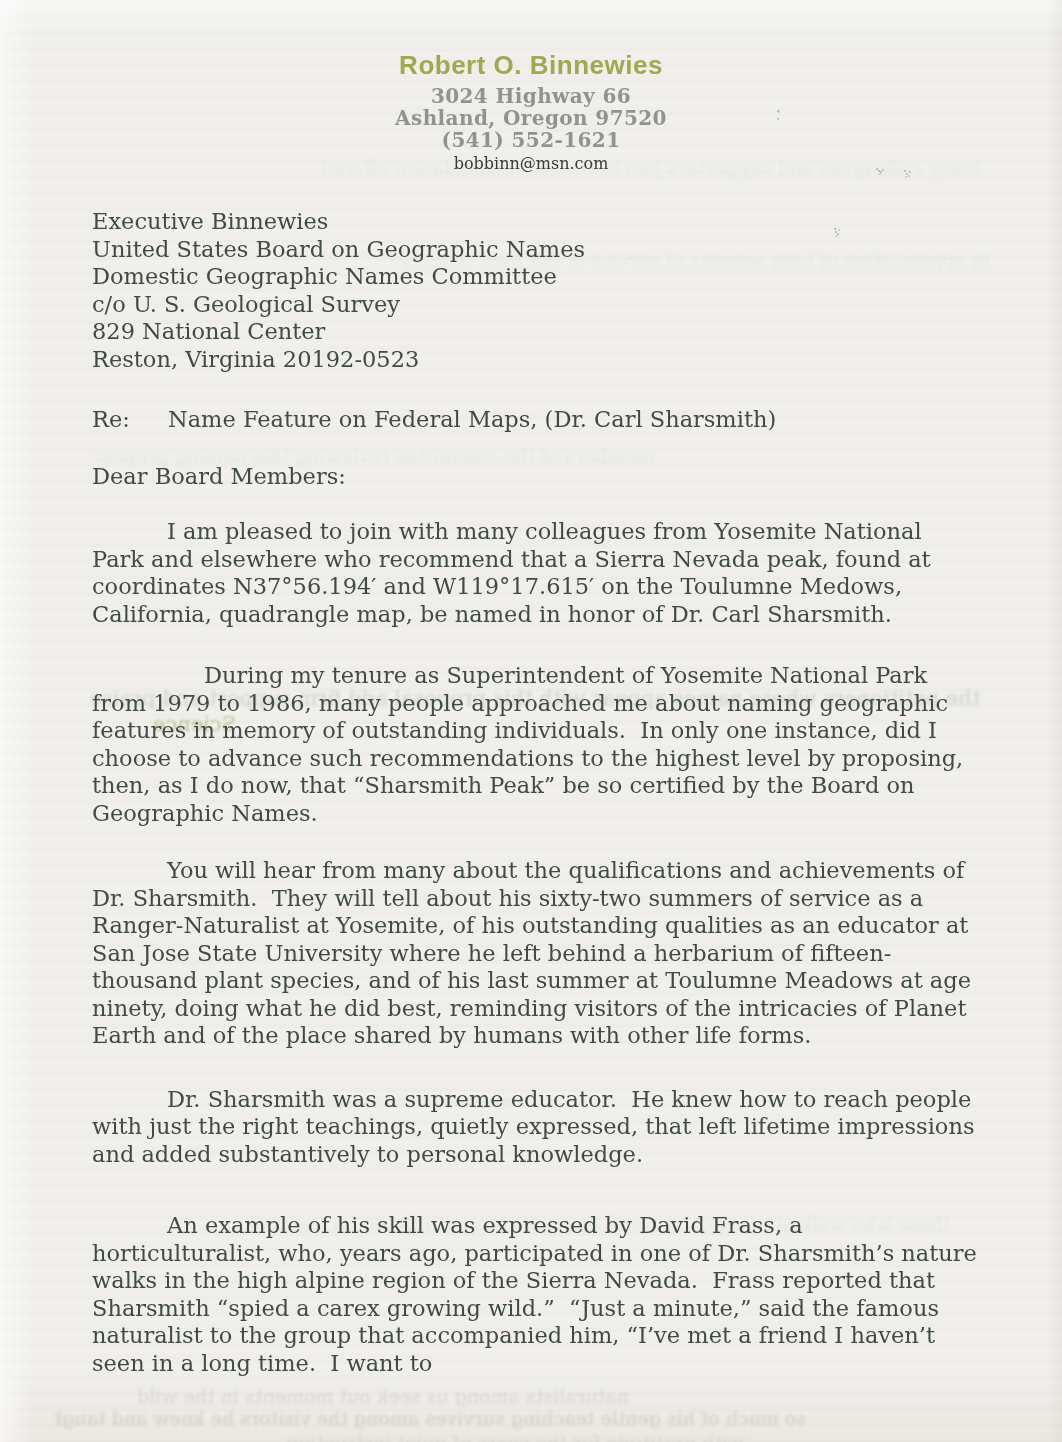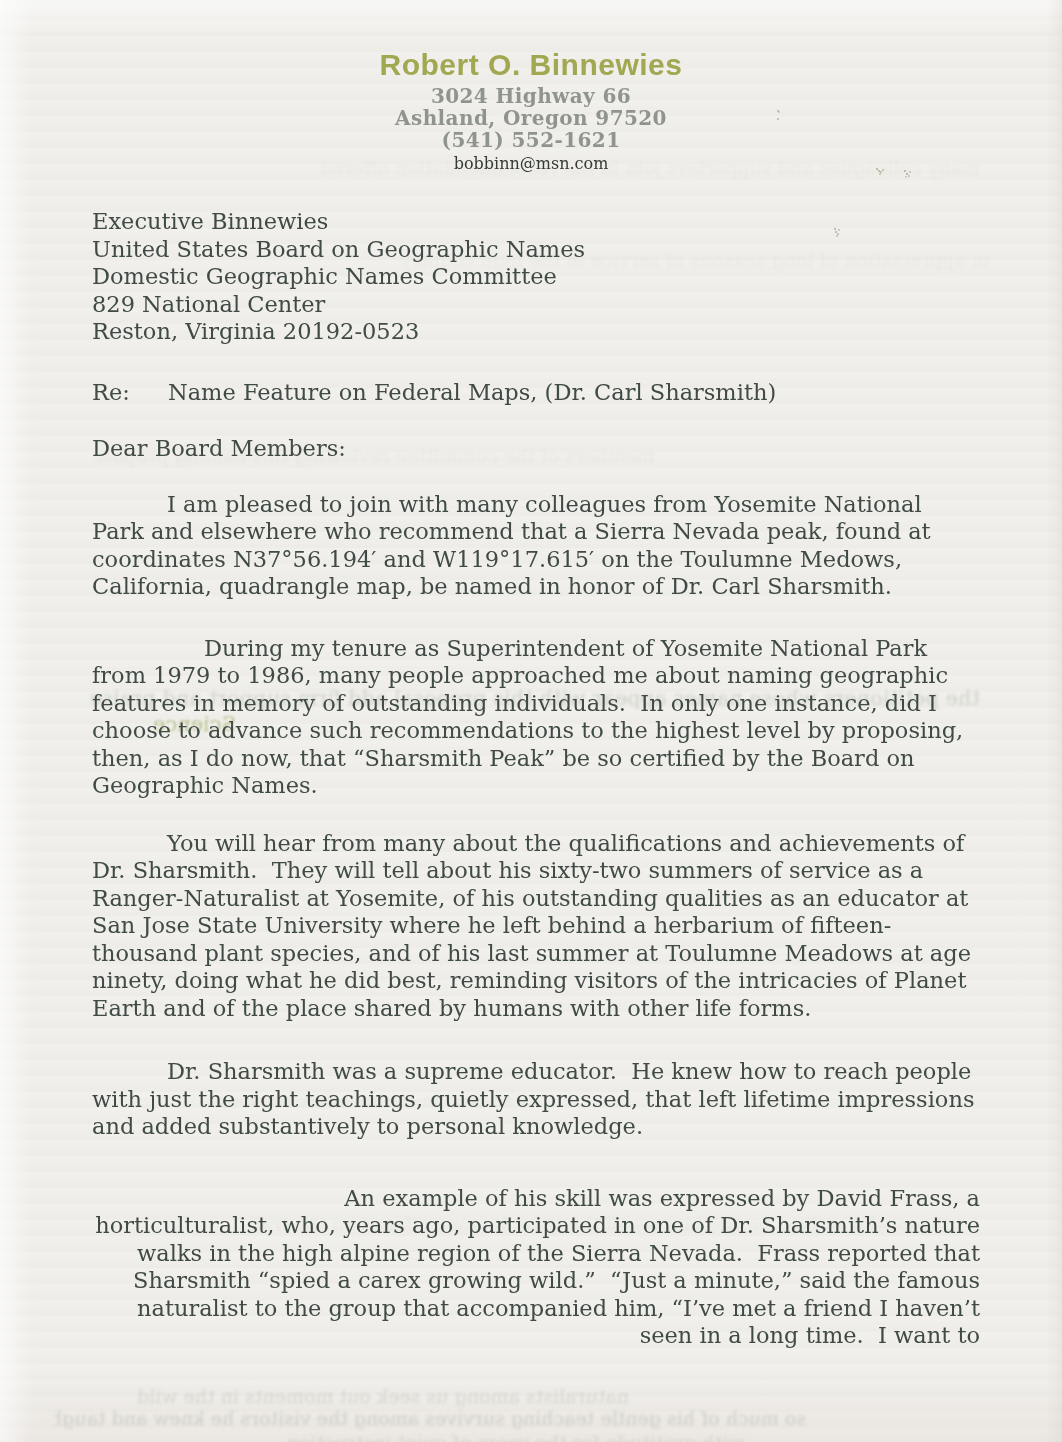--- a/index.html
+++ b/index.html
@@ -49,21 +49,21 @@
   .sp-check2{left:904px;top:170px;background:rgba(128,132,88,.6);
     box-shadow:2px 3px 0 rgba(128,132,88,.55),4px 5px 0 rgba(128,132,88,.5),5px 1px 0 rgba(128,132,88,.4),1px 6px 0 rgba(128,132,88,.35);}
   .sp-k{left:834px;top:228px;background:rgba(110,116,104,.55);
     box-shadow:1px 3px 0 rgba(110,116,104,.5),3px 5px 0 rgba(110,116,104,.45),4px 1px 0 rgba(110,116,104,.4),2px 7px 0 rgba(110,116,104,.35);}
 
   
   .ink-layer{position:absolute;inset:0;z-index:2;color:#404b46;}
   .letterhead{text-align:center;padding-top:50px;}
   .lh-name{
     font-family:"Liberation Sans","DejaVu Sans",sans-serif;
-    font-weight:bold;font-size:30px;line-height:30px;letter-spacing:.5px;
+    font-weight:bold;font-size:26px;line-height:30px;letter-spacing:.5px;
     color:#a1a851;margin-bottom:5px;
   }
   .lh-line{
     font-weight:bold;font-size:20px;line-height:22px;letter-spacing:.4px;
     color:#8f948c;
   }
   .lh-email{font-size:16px;line-height:24px;color:#343b35;margin-top:1px;}
 
   .content{padding:0 82px 0 92px;font-size:22.5px;line-height:27.5px;}
   .date{margin-top:28px;}
@@ -71,21 +71,21 @@
   .recipient div{line-height:27.5px;}
   .subject{margin-top:33px;display:flex;}
   .subject-label{width:76px;flex:0 0 76px;}
   .subject-text{white-space:pre-wrap;}
   .salutation{margin-top:29px;}
   .content p{margin:0;text-indent:75px;white-space:pre-wrap;}
   .p0{margin-top:28px !important;}
   .p1{margin-top:34px !important;text-indent:112px !important;}
   .p2{margin-top:30px !important;}
   .p3{margin-top:36px !important;}
-  .p4{margin-top:44px !important;text-align:right;}
+  .p4{margin-top:44px !important;}
 </style>
 </head>
 <body>
 
 <div class="page">
 
   <div class="artifacts">
     <div class="bleed bt0">many colleagues and supporters join in the recommendation offered here</div>
     <div class="bleed bt1">in appreciation of long seasons of service in the high country</div>
     <div class="bleed bt2">members of the committee reviewing this naming proposal</div>
@@ -111,20 +111,21 @@
       <div class="lh-line">(541) 552-1621</div>
       <div class="lh-email">bobbinn@msn.com</div>
     </div>
 
     <div class="content">
 
       <div class="recipient">
         <div>Executive Binnewies</div>
         <div>United States Board on Geographic Names</div>
         <div>Domestic Geographic Names Committee</div>
+        <div>c/o U. S. Geological Survey</div>
         <div>829 National Center</div>
         <div>Reston, Virginia 20192-0523</div>
       </div>
 
       <div class="subject">
         <span class="subject-label">Re:</span>
         <span class="subject-text">Name Feature on Federal Maps, (Dr. Carl Sharsmith)</span>
       </div>
 
       <div class="salutation">Dear Board Members:</div>

